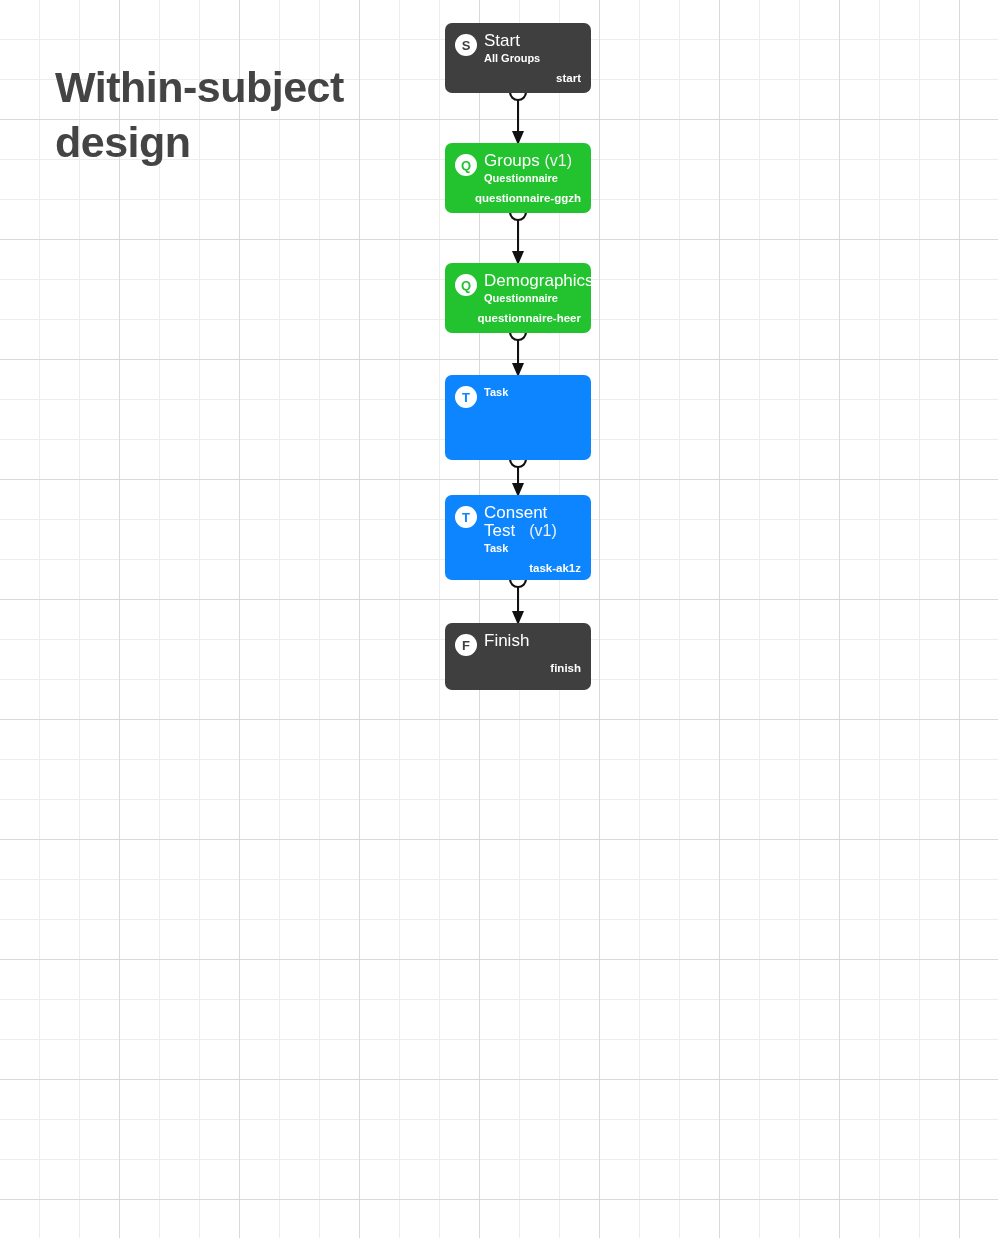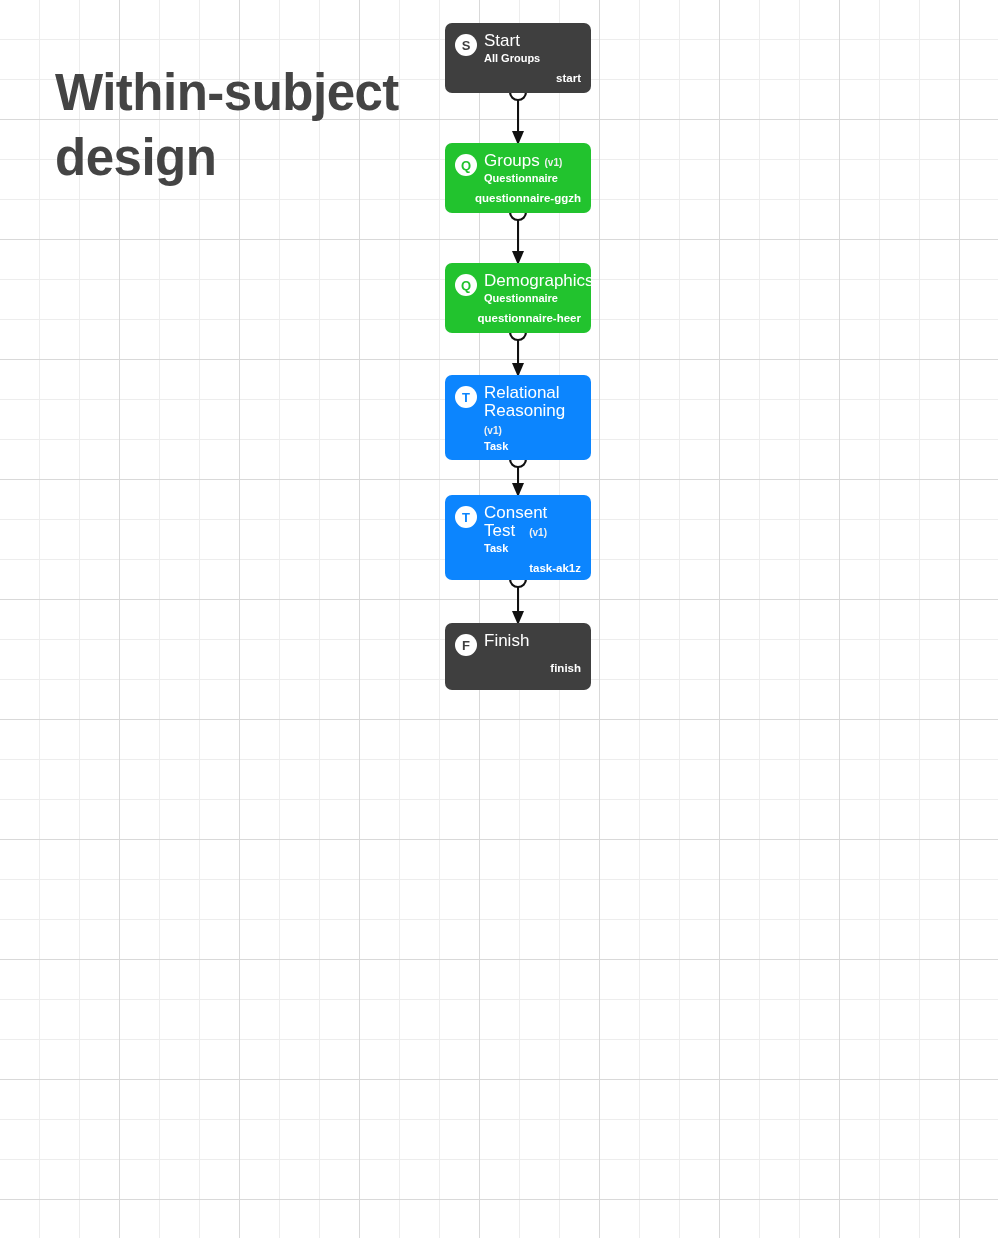--- a/index.html
+++ b/index.html
@@ -32,21 +32,21 @@
       40px 40px;
     background-position: -1px -1px, -1px -1px, -1px -1px, -1px -1px;
   }
 
   
   #diagram-title {
     position: absolute;
     left: 55px;
     top: 60px;
     width: 360px;
-    font-size: 51px;
+    font-size: 43px;
     line-height: 1.28;
     font-weight: bold;
     color: #444444;
     letter-spacing: -0.5px;
     white-space: pre-line;
   }
 
   
   .node {
     position: absolute;
@@ -83,22 +83,22 @@
   }
   .node-title {
     font-size: 17px;
     line-height: 1.06;
     white-space: nowrap;
   }
   .node-title.wrap {
     white-space: normal;
   }
   .node-title .ver {
-    font-size: 10px;
-    font-weight: bold;
+    font-size: 16px;
+    font-weight: normal;
     color: #f0f0f0;
   }
   .node-subtitle {
     font-size: 11px;
     font-weight: bold;
     line-height: 1.35;
     margin-top: 1px;
   }
   .node-id {
     text-align: right;
@@ -224,21 +224,20 @@
       <div class="node-subtitle">Questionnaire</div>
     </div>
   </div>
   <div class="node-id">questionnaire-heer</div>
 </div>
 
 <div class="node blue" id="node-relational">
   <div class="node-head">
     <div class="badge">T</div>
     <div class="head-text">
-      <div class="node-title wrap"><span>Relational Reasoning</span> <span class="ver">(v1)</span></div>
       <div class="node-subtitle">Task</div>
     </div>
   </div>
 
 </div>
 
 <div class="node blue" id="node-affect">
   <div class="node-head">
     <div class="badge">T</div>
     <div class="head-text">

